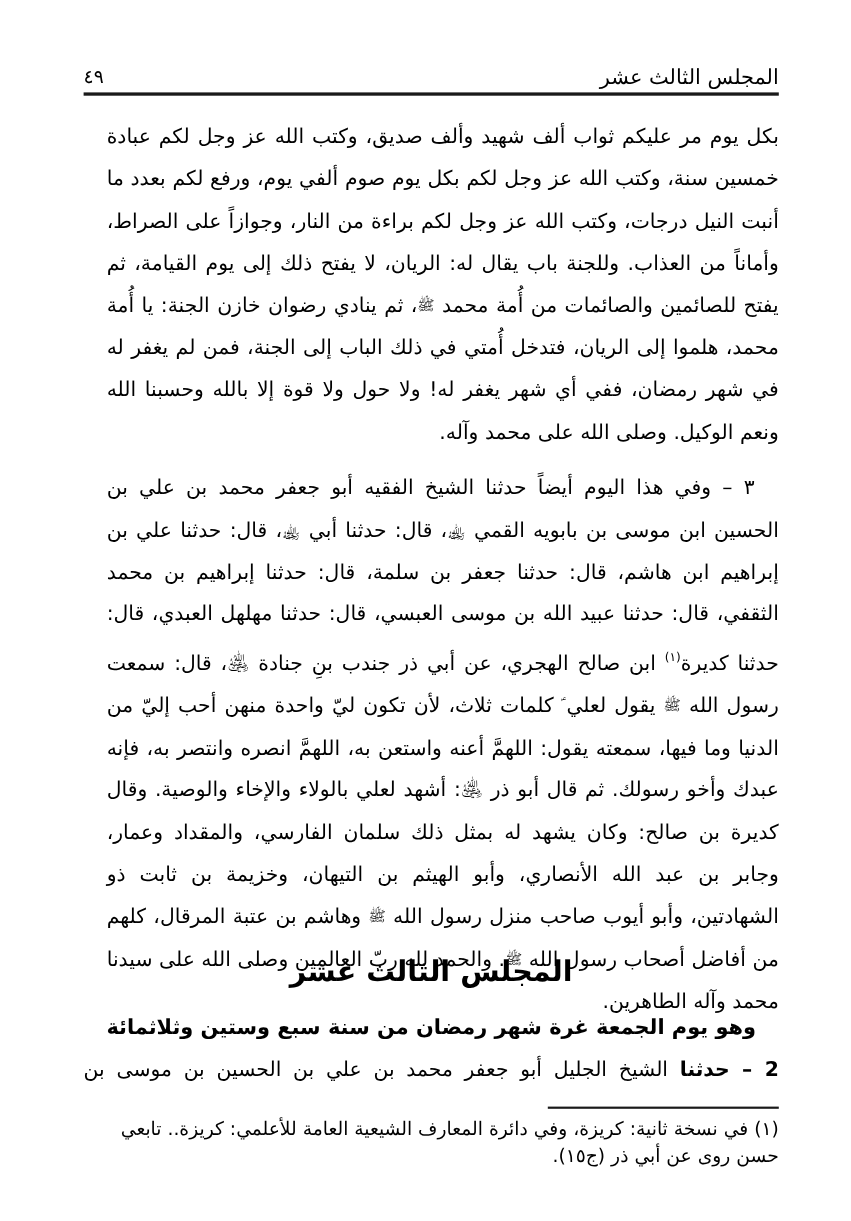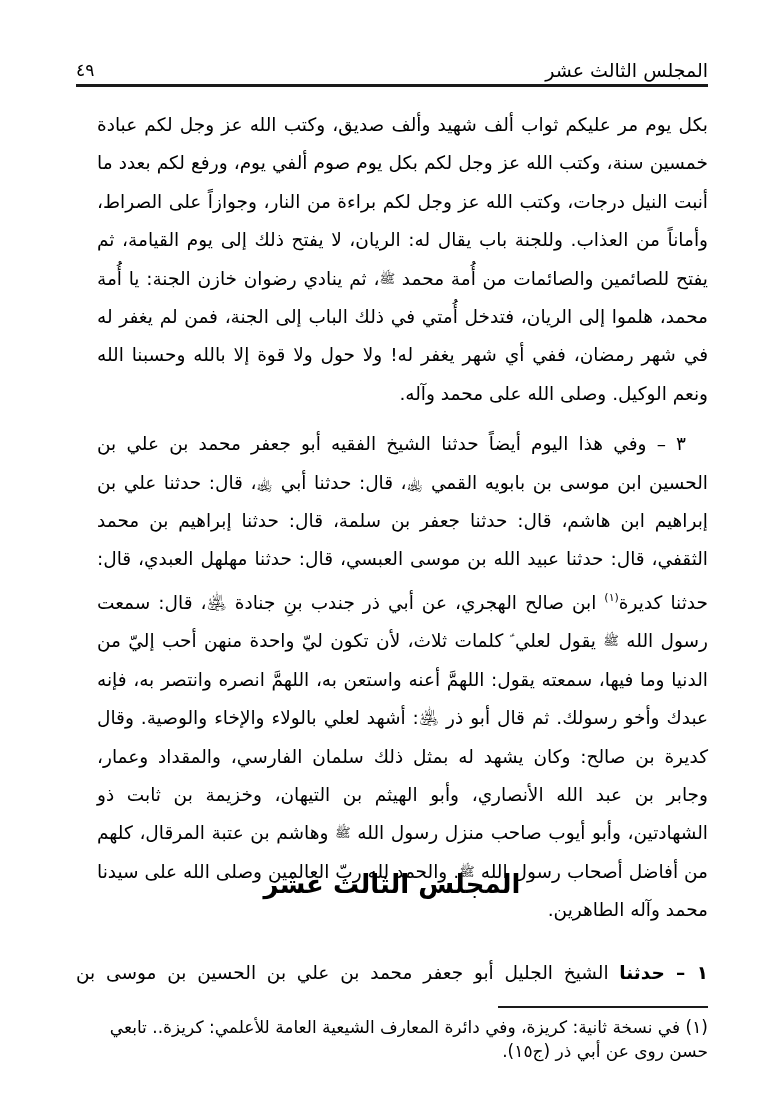--- a/index.html
+++ b/index.html
@@ -143,23 +143,24 @@
     <span class="page-number">٤٩</span>
   </div>
   <div class="header-rule"></div>
 
   <div class="body-text">
     <p><span>بكل يوم مر عليكم ثواب ألف شهيد وألف صديق، وكتب الله عز وجل لكم عبادة خمسين سنة، وكتب الله عز وجل لكم بكل يوم صوم ألفي يوم، ورفع لكم بعدد ما أنبت النيل درجات، وكتب الله عز وجل لكم براءة من النار، وجوازاً على الصراط، وأماناً من العذاب. وللجنة باب يقال له: الريان، لا يفتح ذلك إلى يوم القيامة، ثم يفتح للصائمين والصائمات من أُمة محمد</span> <span class="honorific">ﷺ</span><span>، ثم ينادي رضوان خازن الجنة: يا أُمة محمد، هلموا إلى الريان، فتدخل أُمتي في ذلك الباب إلى الجنة، فمن لم يغفر له في شهر رمضان، ففي أي شهر يغفر له! ولا حول ولا قوة إلا بالله وحسبنا الله ونعم الوكيل. وصلى الله على محمد وآله.</span></p>
     <p class="gap-top"><span>٣ – وفي هذا اليوم أيضاً حدثنا الشيخ الفقيه أبو جعفر محمد بن علي بن الحسين ابن موسى بن بابويه القمي ﵀، قال: حدثنا أبي ﵀، قال: حدثنا علي بن إبراهيم ابن هاشم، قال: حدثنا جعفر بن سلمة، قال: حدثنا إبراهيم بن محمد الثقفي، قال: حدثنا عبيد الله بن موسى العبسي، قال: حدثنا مهلهل العبدي، قال: حدثنا كديرة</span><sup class="fn-ref">(١)</sup><span> ابن صالح الهجري، عن أبي ذر جندب بنِ جنادة ﵁، قال: سمعت رسول الله</span> <span class="honorific">ﷺ</span><span> يقول لعلي ؑ كلمات ثلاث، لأن تكون ليّ واحدة منهن أحب إليّ من الدنيا وما فيها، سمعته يقول: اللهمَّ أعنه واستعن به، اللهمَّ انصره وانتصر به، فإنه عبدك وأخو رسولك. ثم قال أبو ذر ﵁: أشهد لعلي بالولاء والإخاء والوصية. وقال كديرة بن صالح: وكان يشهد له بمثل ذلك سلمان الفارسي، والمقداد وعمار، وجابر بن عبد الله الأنصاري، وأبو الهيثم بن التيهان، وخزيمة بن ثابت ذو الشهادتين، وأبو أيوب صاحب منزل رسول الله</span> <span class="honorific">ﷺ</span><span> وهاشم بن عتبة المرقال، كلهم من أفاضل أصحاب رسول الله</span> <span class="honorific">ﷺ</span><span>. والحمد لله ربّ العالمين وصلى الله على سيدنا محمد وآله الطاهرين.</span></p>
   </div>
 
   <div class="chapter-title">المجلس الثالث عشر</div>
+  <div class="chapter-subtitle">وهو يوم الجمعة غرة شهر رمضان من سنة سبع وستين وثلاثمائة</div>
 
   <div class="first-hadith">
-    <span class="lead">١ – حدثنا</span><span> الشيخ الجليل أبو جعفر محمد بن علي بن الحسين بن موسى بن</span>
+    <span class="lead">2 – حدثنا</span><span> الشيخ الجليل أبو جعفر محمد بن علي بن الحسين بن موسى بن</span>
   </div>
 
   <div class="footnote-rule"></div>
   <div class="footnotes">
     <p>(١) في نسخة ثانية: كريزة، وفي دائرة المعارف الشيعية العامة للأعلمي: كريزة.. تابعي حسن روى عن أبي ذر (ج١٥).</p>
   </div>
 
 </div>
 
 </body></html>

